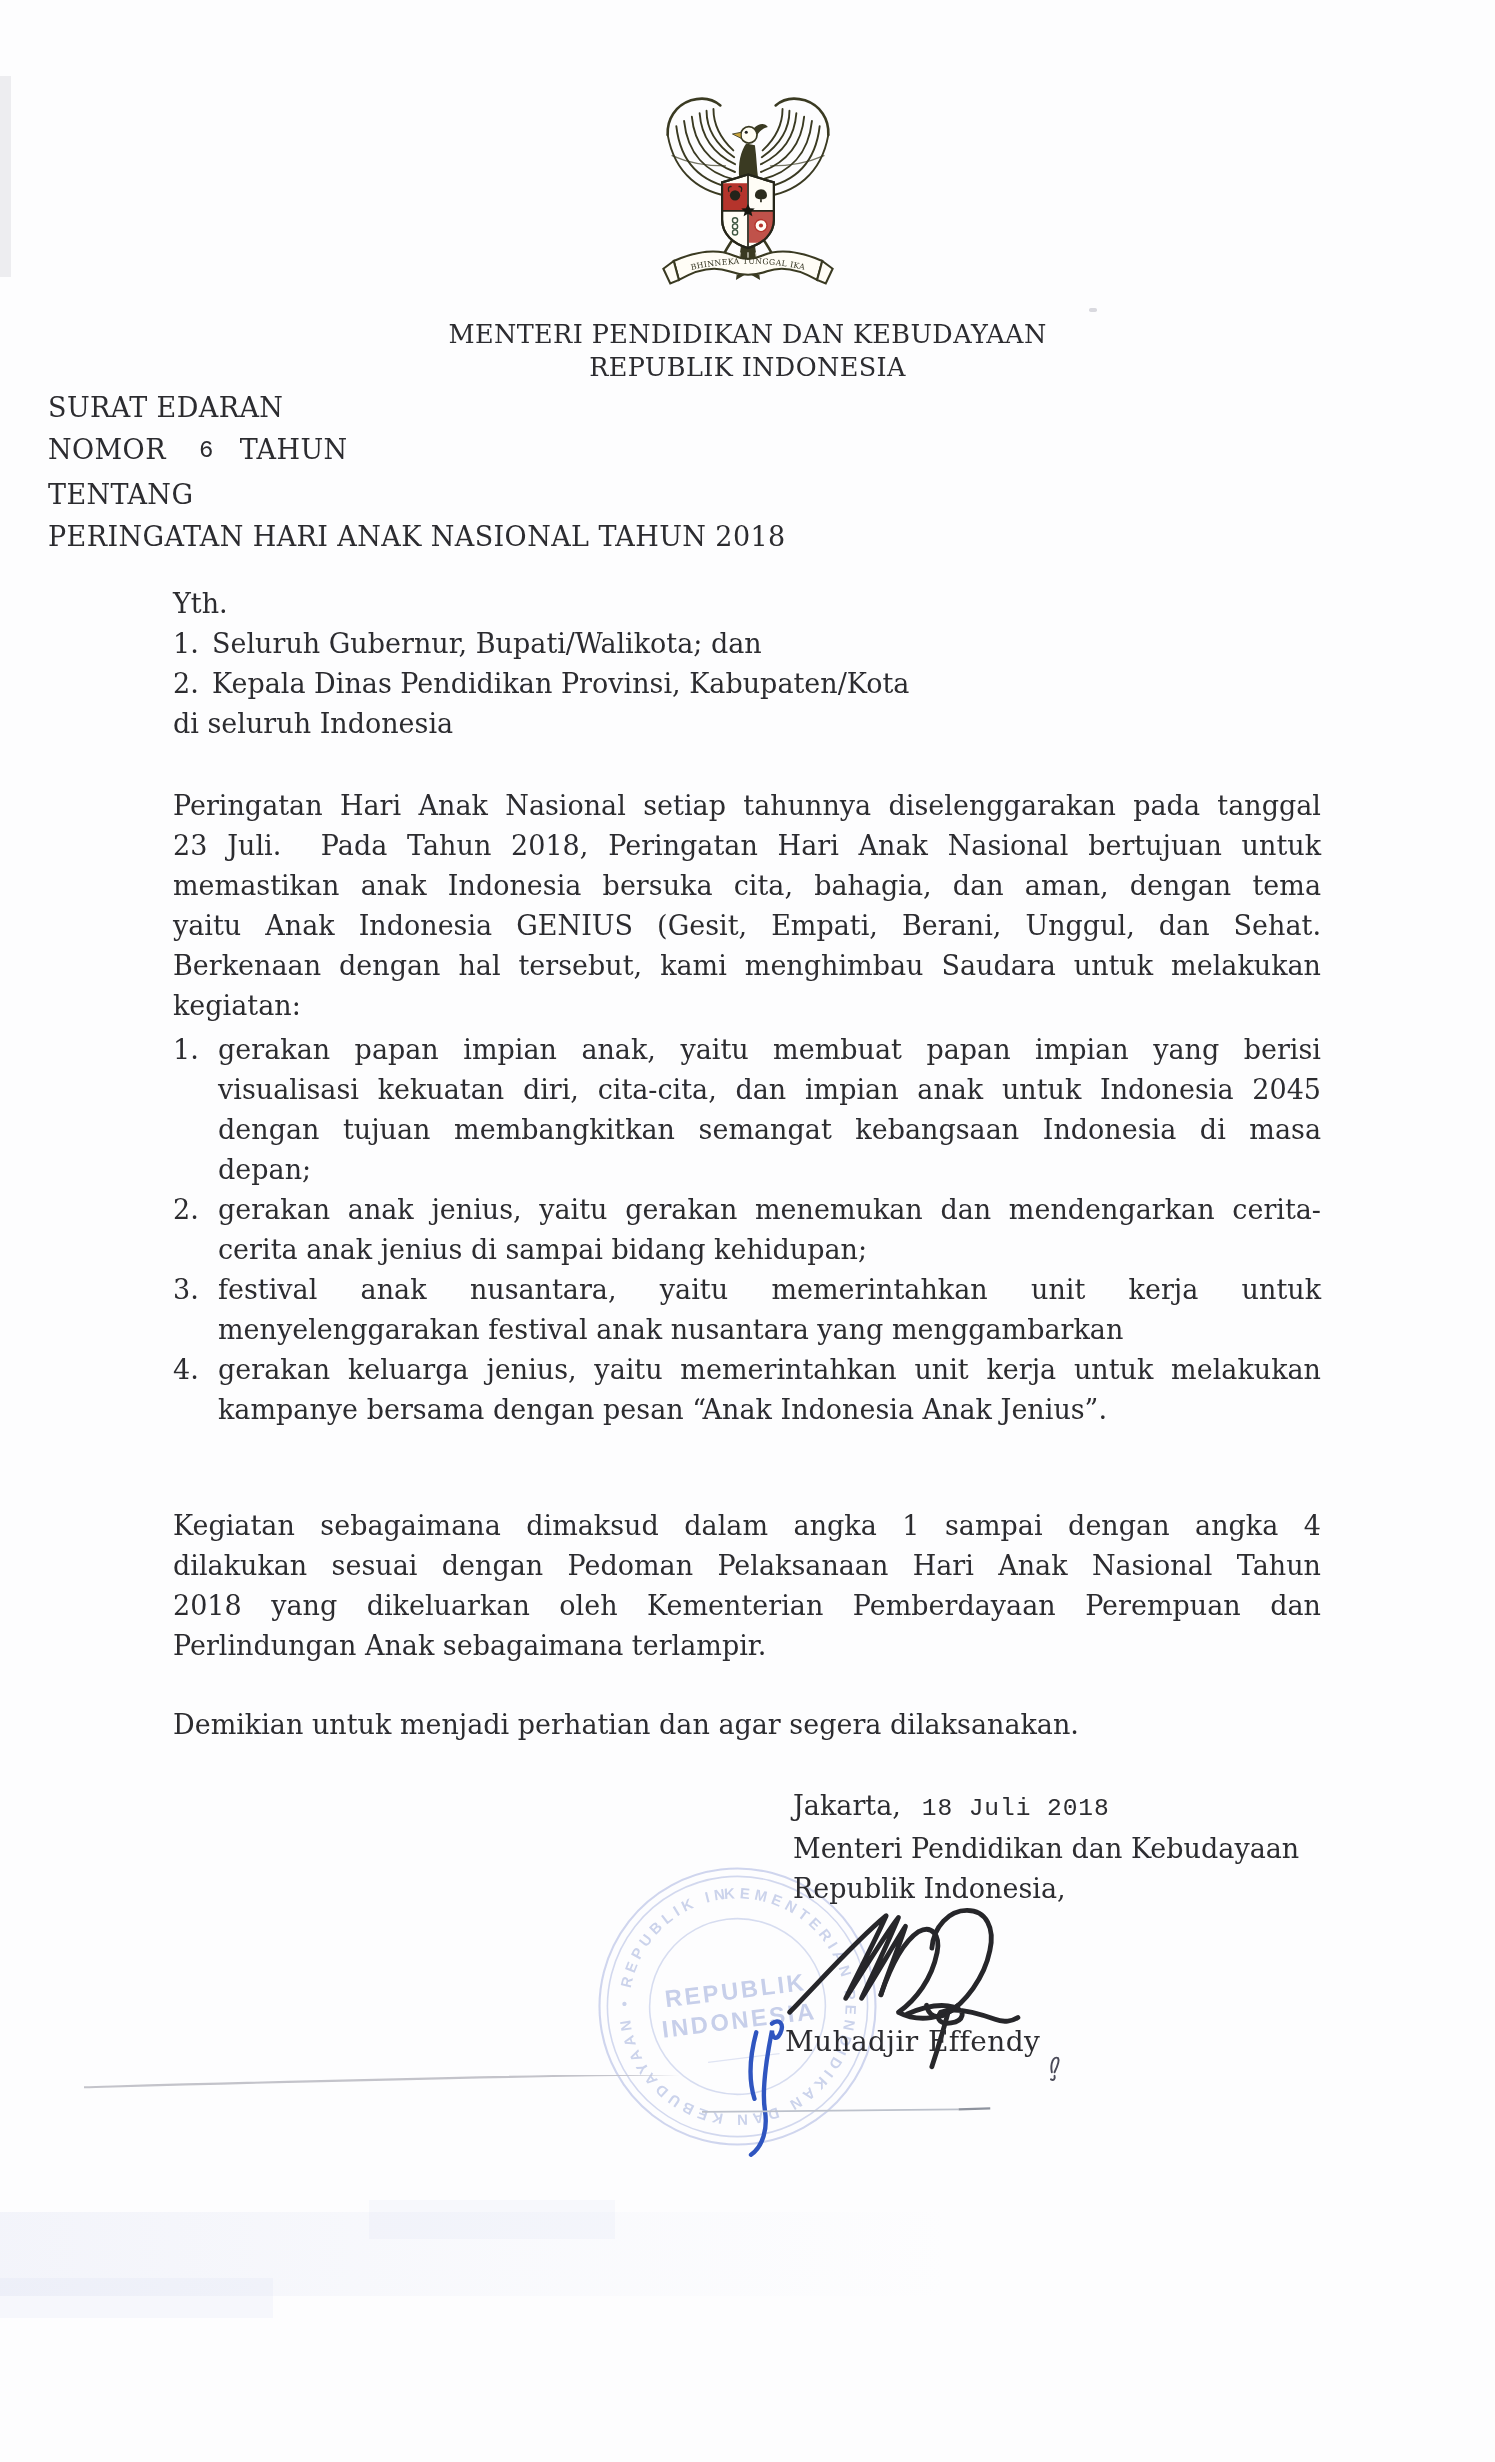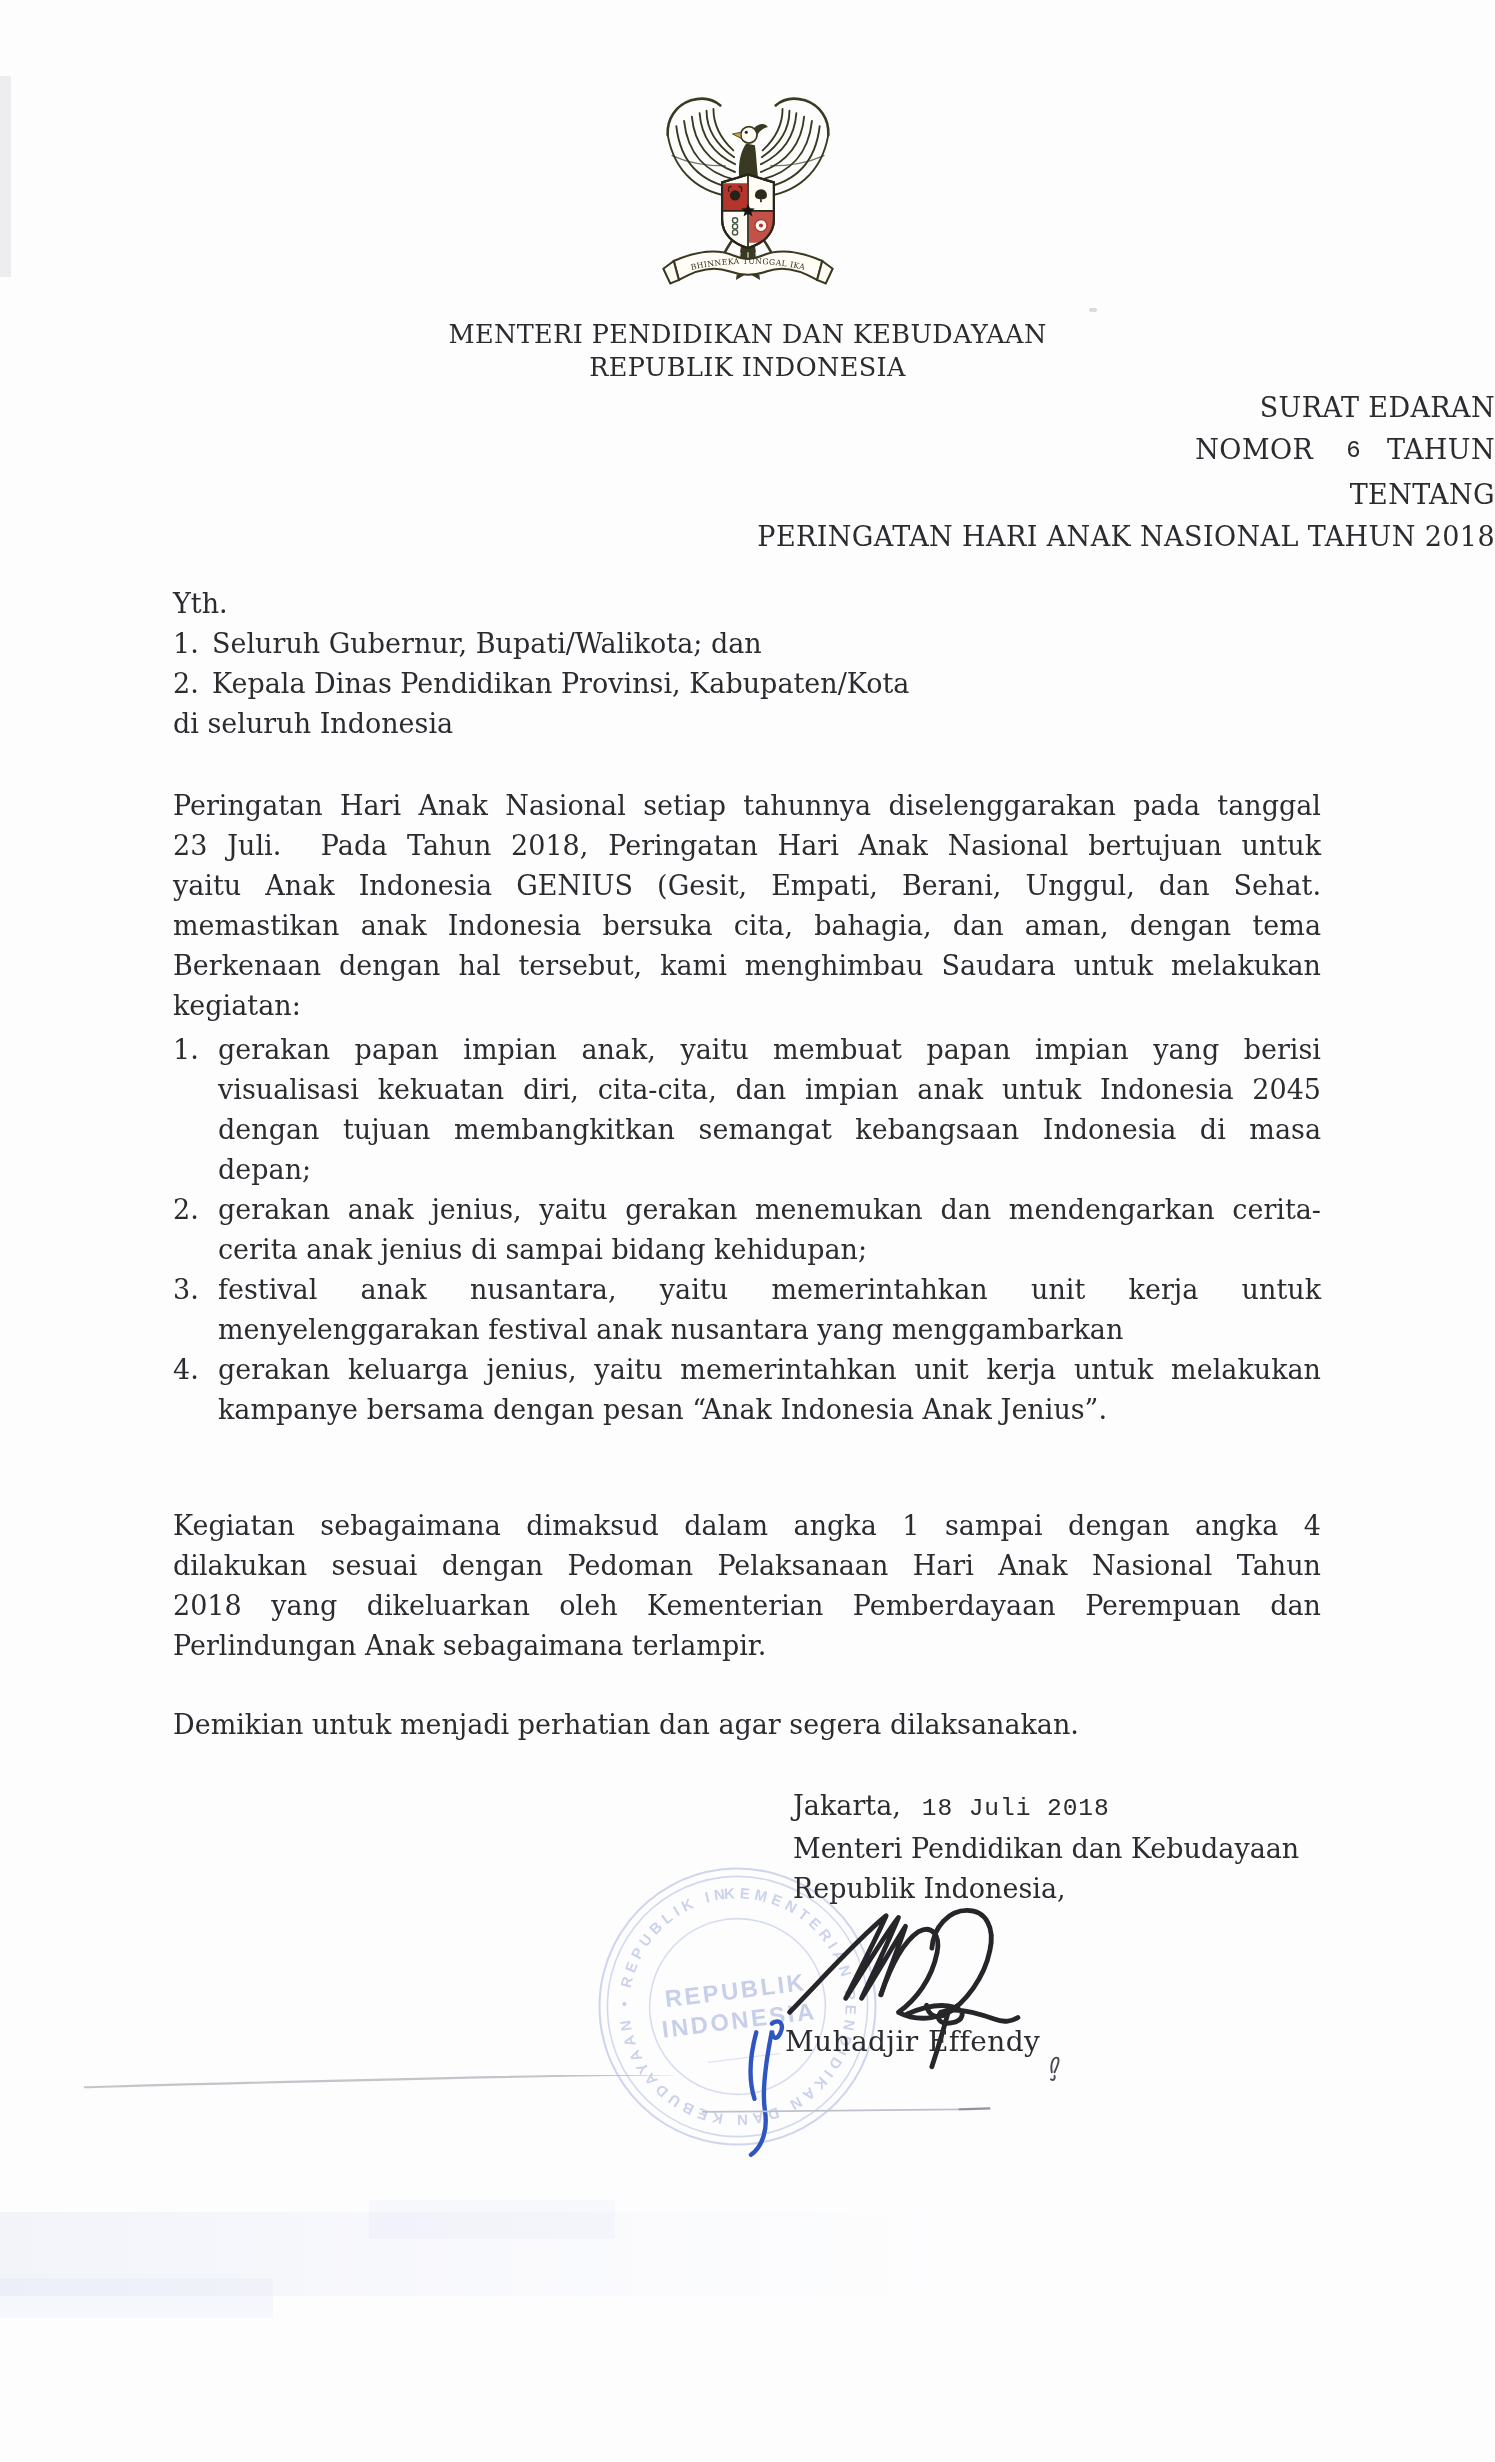--- a/index.html
+++ b/index.html
@@ -9,21 +9,21 @@
     font-family:"DejaVu Serif","Liberation Serif",serif;
     color:#2c2c30;
   }
   
   .scan-artifact{position:absolute;pointer-events:none;}
   
   .emblem{position:absolute;left:653px;top:81px;width:190px;height:220px;}
   .ministry{position:absolute;left:0;right:0;top:318px;text-align:center;
     font-size:25.5px;line-height:33px;letter-spacing:0.4px;}
   
-  .title-block{position:absolute;left:16px;right:0;top:387px;text-align:right;
+  .title-block{position:absolute;left:0;right:0;top:387px;text-align:left;
     font-size:27px;line-height:42px;letter-spacing:0.4px;padding-left:48px;}
   .typed{font-family:"Liberation Mono","DejaVu Sans Mono",monospace;}
   .nomor-num{font-size:24px;margin:0 26px 0 33px;position:relative;top:-1.8px;}
   
   .textblock{position:absolute;left:173px;width:1148px;font-size:27px;line-height:40px;}
   .jl{text-align:justify;text-align-last:justify;}
   [data-lines] .jl:last-child{text-align-last:left;}
   .addr-row{display:flex;}
   .addr-num{width:39px;flex:0 0 39px;}
   .list-item{position:relative;margin:0;}
@@ -141,22 +141,22 @@
     <div class="addr-row">
       <span class="addr-num">2.</span>
       <span>Kepala Dinas Pendidikan Provinsi, Kabupaten/Kota</span>
     </div>
     <div>di seluruh Indonesia</div>
   </div>
 
   <div class="textblock" style="top:786px;" data-lines="body.opening_lines">
       <div class="jl">Peringatan Hari Anak Nasional setiap tahunnya diselenggarakan pada tanggal</div>
       <div class="jl">23 Juli.&nbsp; Pada Tahun 2018, Peringatan Hari Anak Nasional bertujuan untuk</div>
+      <div class="jl">memastikan anak Indonesia bersuka cita, bahagia, dan aman, dengan tema</div>
       <div class="jl">yaitu Anak Indonesia GENIUS (Gesit, Empati, Berani, Unggul, dan Sehat.</div>
-      <div class="jl">memastikan anak Indonesia bersuka cita, bahagia, dan aman, dengan tema</div>
       <div class="jl">Berkenaan dengan hal tersebut, kami menghimbau Saudara untuk melakukan</div>
       <div class="jl">kegiatan:</div>
     </div>
 
   <div class="textblock" style="top:1030px;">
     <div class="list-item">
       <span class="li-num">1.</span>
       <div class="li-text" data-lines="body.activities.0.lines">
           <div class="jl">gerakan papan impian anak, yaitu membuat papan impian yang berisi</div>
           <div class="jl">visualisasi kekuatan diri, cita-cita, dan impian anak untuk Indonesia 2045</div>

